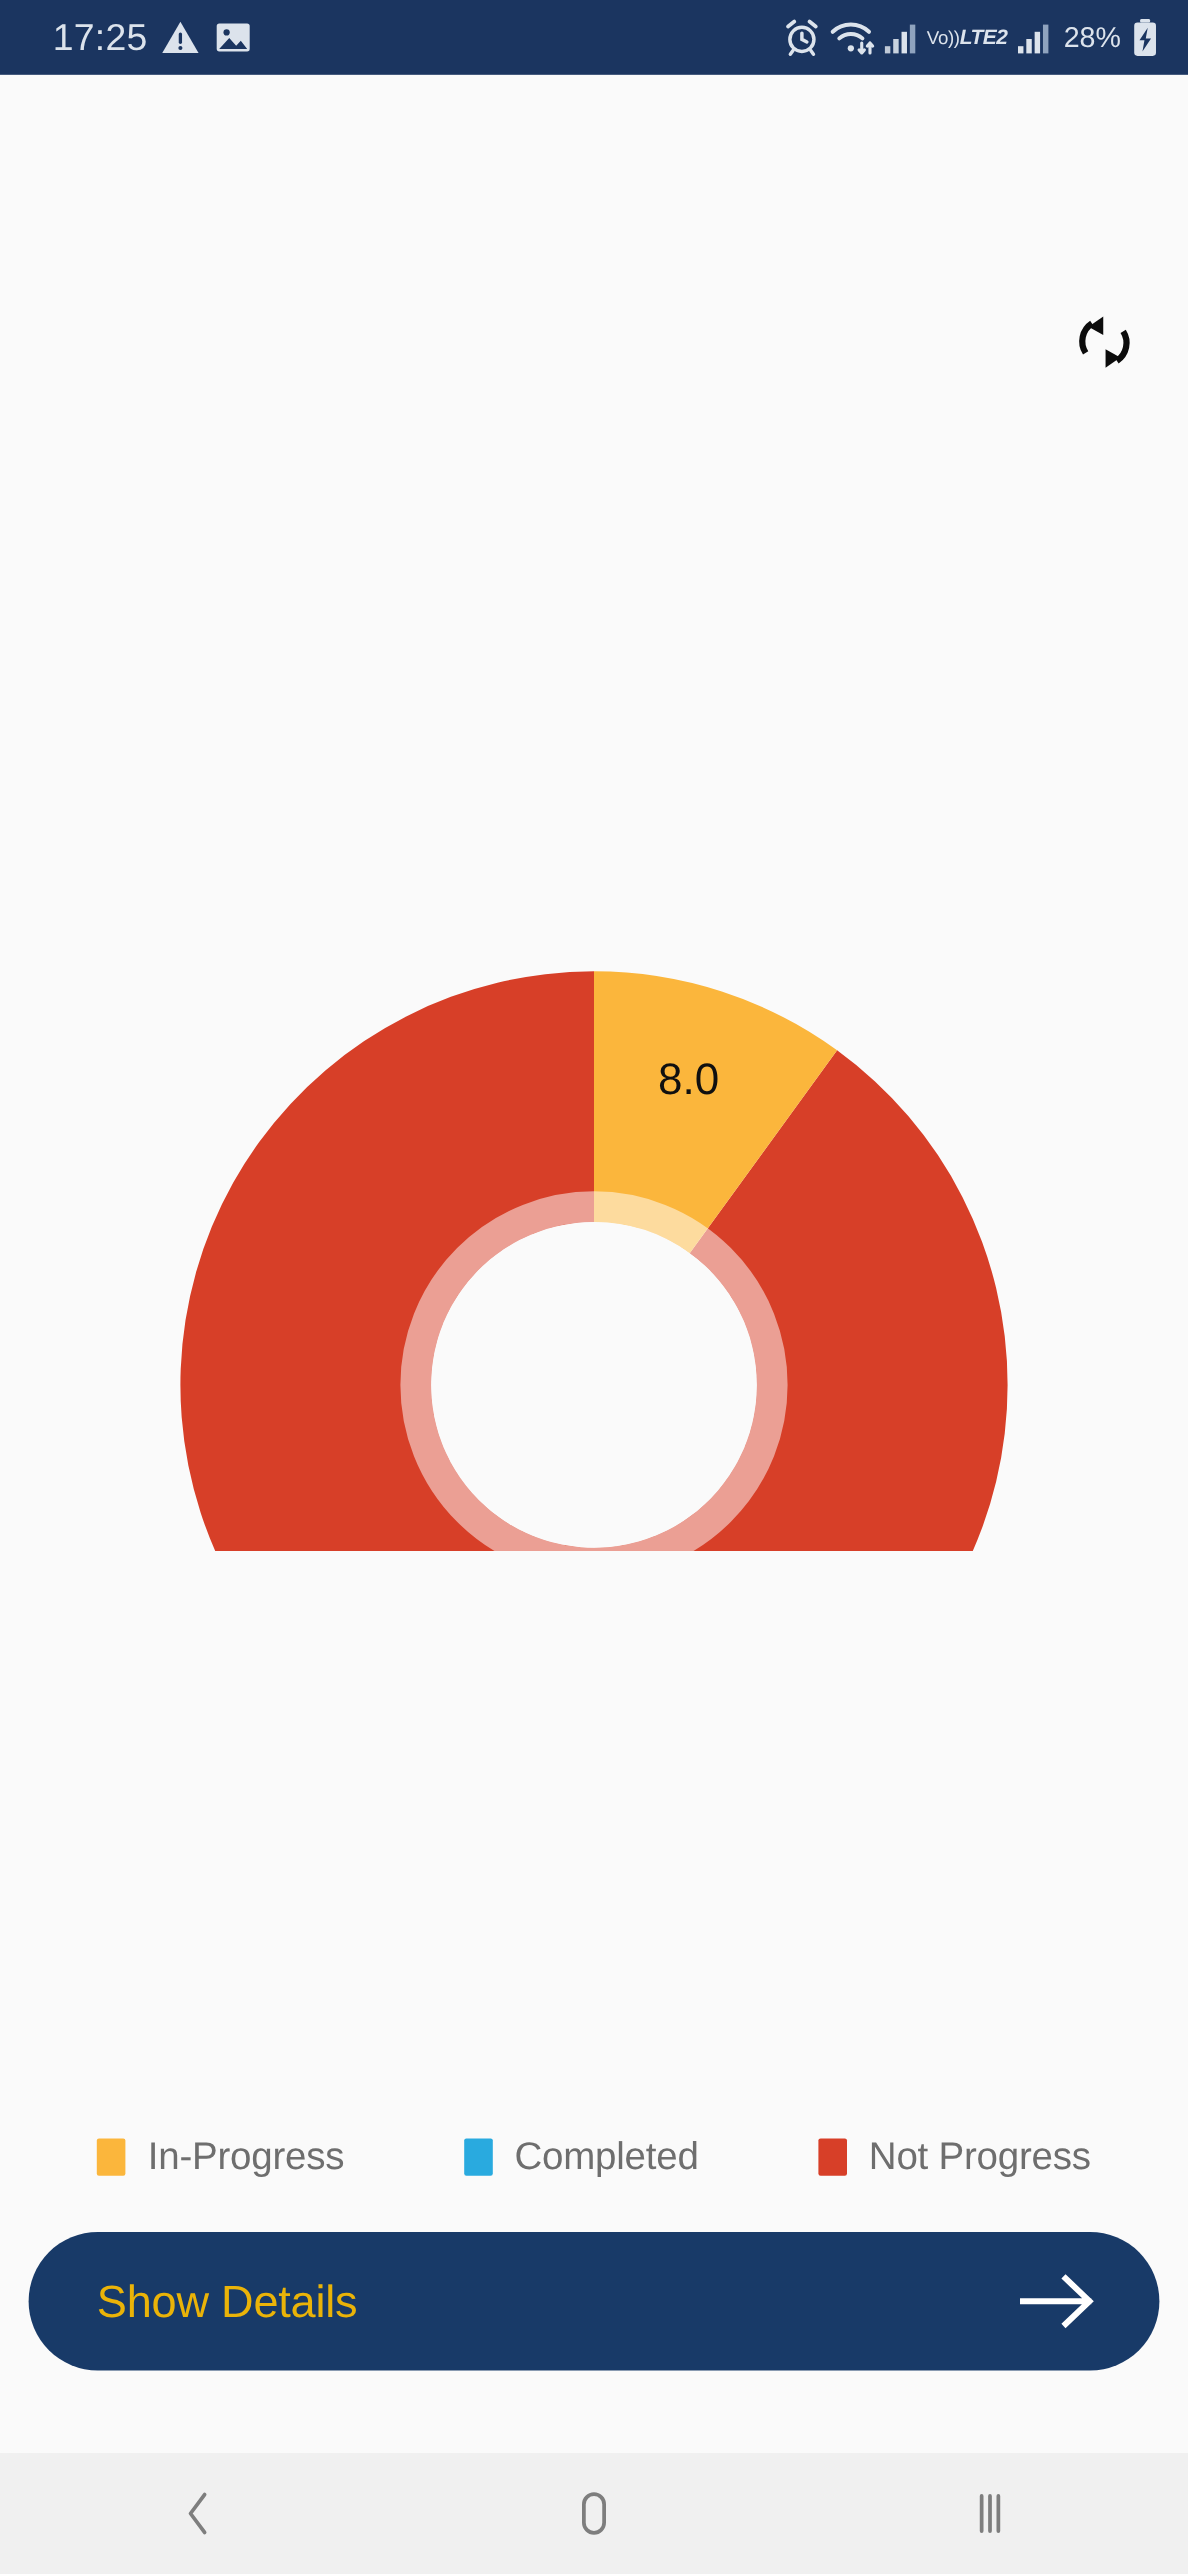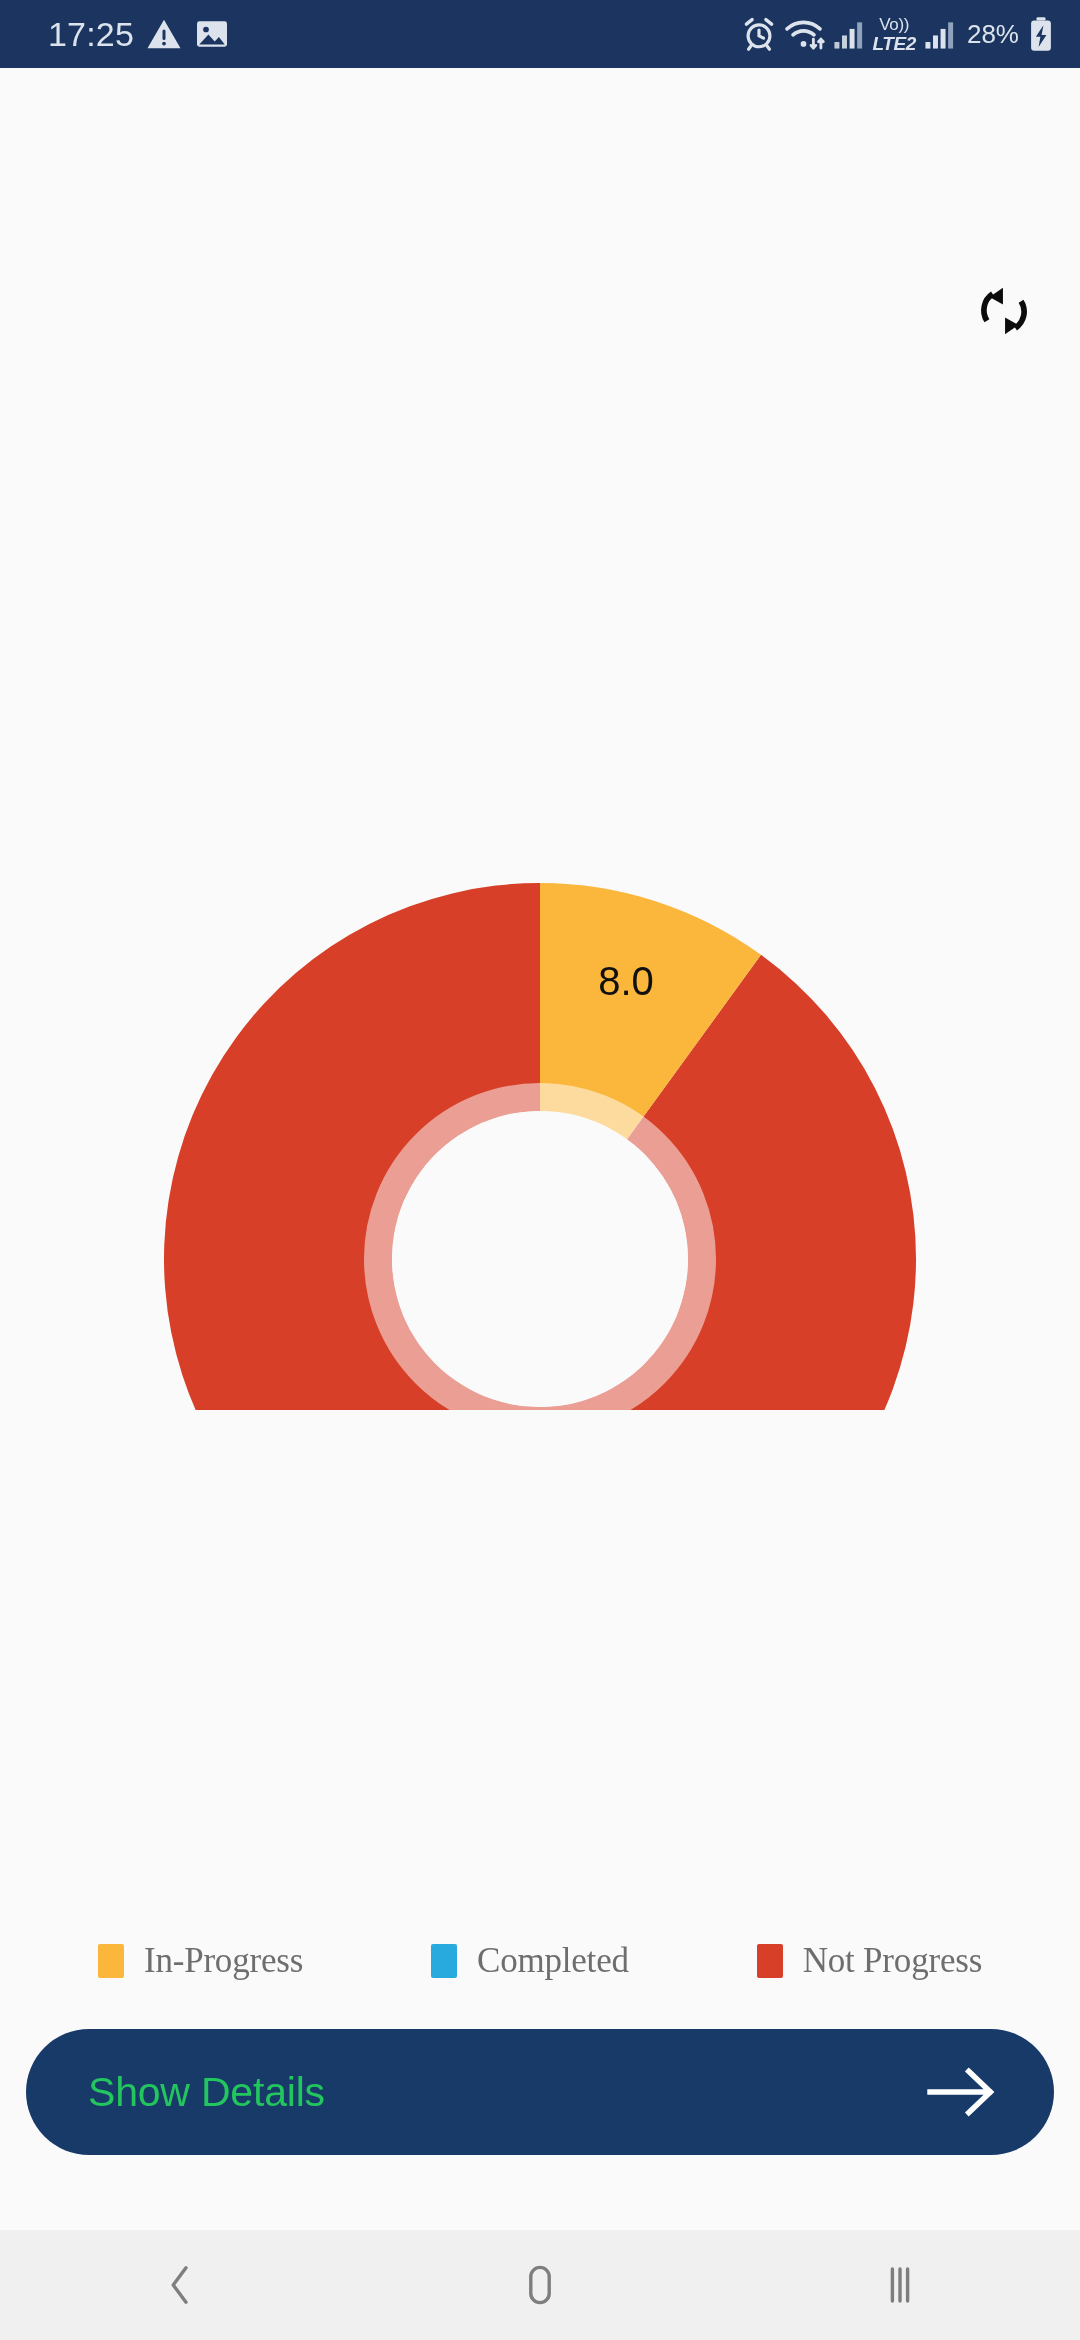--- a/index.html
+++ b/index.html
@@ -43,21 +43,21 @@
     color: #DCE3EC;
     font-size: 26px;
     font-weight: 400;
     margin-left: 4px;
     margin-right: 2px;
     line-height: 1;
   }
   .sb-icon { display: block; }
   .lte-block {
     display: flex;
-    flex-direction: column;
+    flex-direction: row;
     align-items: center;
     justify-content: center;
     color: #DCE3EC;
     line-height: 1.0;
     margin: 0 1px;
   }
   .lte-top { font-size: 17px; letter-spacing: -0.3px; }
   .lte-bot { font-size: 19px; font-weight: 700; letter-spacing: -0.4px; margin-top: 1px; font-style: italic; }
 
   
@@ -136,21 +136,20 @@
     display: flex;
     align-items: center;
     justify-content: space-around;
     padding: 0 34px;
   }
   .legend-item {
     display: flex;
     align-items: center;
     gap: 20px;
     cursor: pointer;
-    font-family: Liberation Serif, serif;
   }
   .legend-swatch {
     width: 26px;
     height: 34px;
     border-radius: 2px;
     flex: none;
   }
   .legend-label {
     font-size: 35px;
     color: #6E6E6E;
@@ -169,21 +168,21 @@
     background: #183A68;
     border-radius: 63px;
     display: flex;
     align-items: center;
     justify-content: space-between;
     padding: 0 56px 0 62px;
     cursor: pointer;
     border: none;
   }
   #show-details-label {
-    color: #22c55e;
+    color: #eab308;
     font-size: 41px;
     font-weight: 400;
     letter-spacing: -0.2px;
   }
 
   
   #nav-bar {
     position: absolute;
     left: 0;
     top: 2230px;

